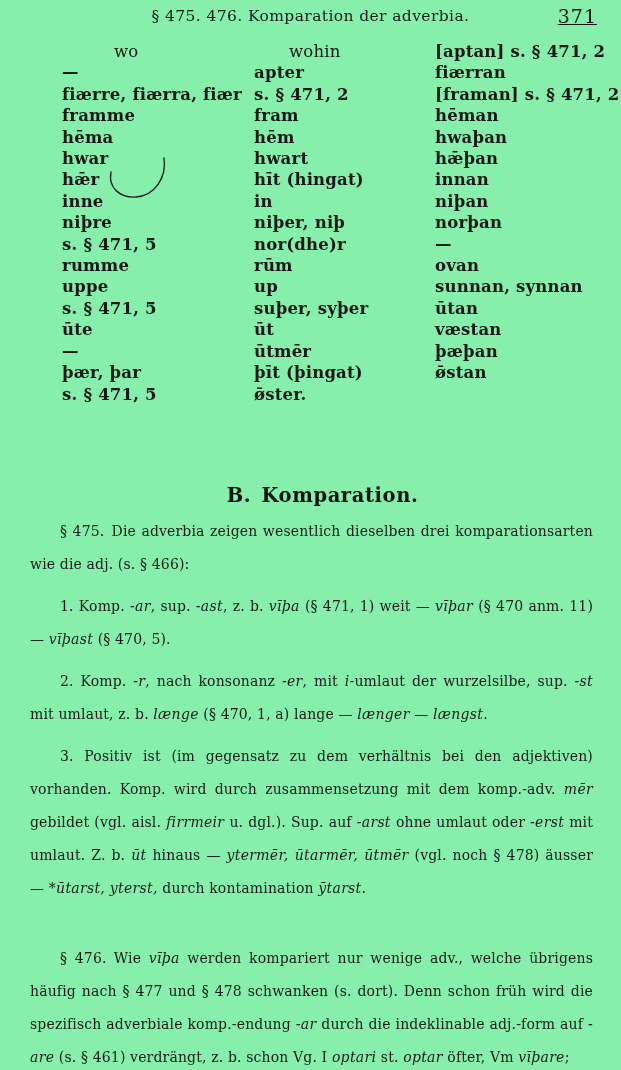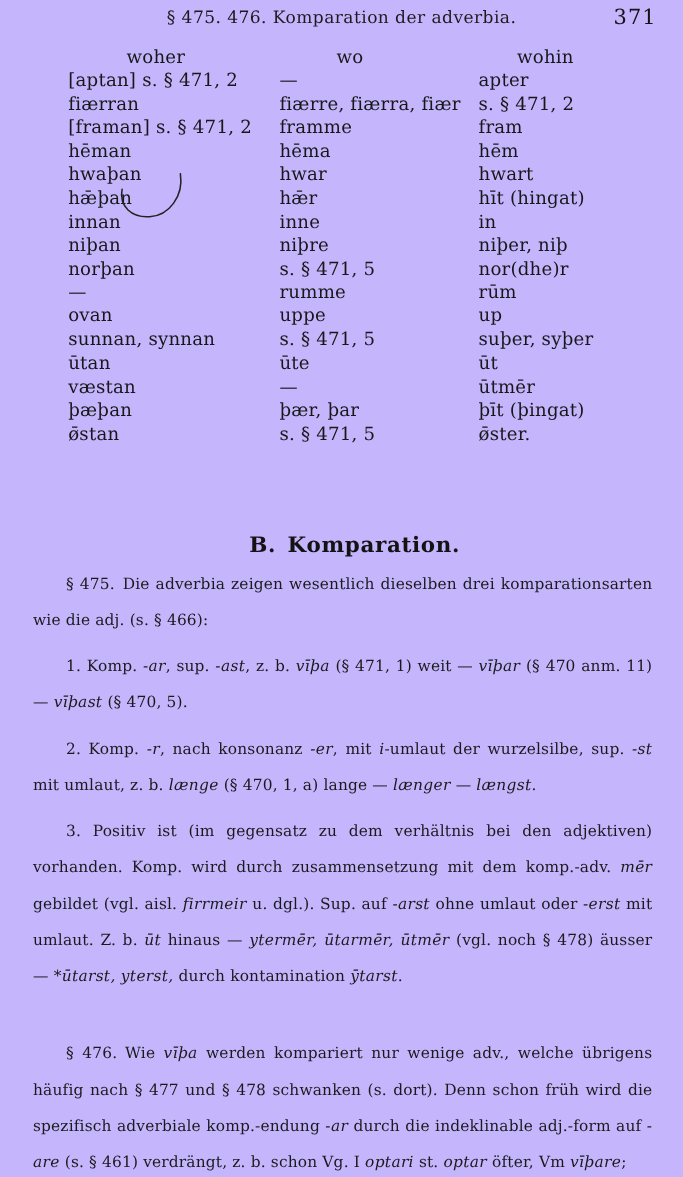--- a/index.html
+++ b/index.html
@@ -3,46 +3,46 @@
 <meta charset="utf-8">
 <style>
   html,body{margin:0;padding:0;}
   body{
     width:621px;height:1070px;
     background:#f6f6f3;
     font-family:"DejaVu Serif","Liberation Serif",serif;
     color:#161616;
     overflow:hidden;
   }
-  .page{position:relative;width:621px;height:1070px;background:#c4b5fd;}
+  .page{position:relative;width:621px;height:1070px;background:#86efac;}
 
   
   .running-header{position:absolute;top:7px;left:0;width:621px;height:24px;}
   .rh-title{
     display:block;text-align:center;
     font-size:15.5px;letter-spacing:.4px;color:#1b1b1b;
   }
   .rh-page{
     position:absolute;right:24px;top:-2px;
-    font-size:19px;letter-spacing:1px;color:#141414;
+    font-size:19px;letter-spacing:1px;color:#141414;text-decoration:underline;
   }
 
   
   .gloss-table{
     position:absolute;top:41px;left:62px;right:10px;
     display:grid;grid-template-columns:192px 181px 1fr;
     font-size:16.5px;line-height:21.4px;color:#181818;
     letter-spacing:.2px;
   }
   .trow{display:contents;}
   .th{padding-bottom:0px;}
   .h0{padding-left:53px;}
   .h1{padding-left:52px;}
   .h2{padding-left:35px;}
-  .td{white-space:nowrap;}
+  .td{white-space:nowrap;font-weight:bold;}
 
   
   .arc-mark{position:absolute;left:104px;top:156px;pointer-events:none;}
 
   
   .section-heading{
     position:absolute;top:472px;left:0;width:621px;margin:12px;
     text-align:center;font-size:19.5px;font-weight:bold;
     letter-spacing:.6px;color:#131313;
   }
@@ -62,21 +62,20 @@
 <body>
 
 <div class="page">
 
   <div class="running-header">
     <span class="rh-title">§ 475. 476.  Komparation der adverbia.</span>
     <span class="rh-page">371</span>
   </div>
 
   <div class="gloss-table">
-      <div class="th h0">woher</div>
       <div class="th h1">wo</div>
       <div class="th h2">wohin</div>
       <div class="trow"><div class="td">[aptan] s. § 471, 2</div><div class="td">—</div><div class="td">apter</div></div>
       <div class="trow"><div class="td">fiærran</div><div class="td">fiærre, fiærra, fiær</div><div class="td">s. § 471, 2</div></div>
       <div class="trow"><div class="td">[framan] s. § 471, 2</div><div class="td">framme</div><div class="td">fram</div></div>
       <div class="trow"><div class="td">hēman</div><div class="td">hēma</div><div class="td">hēm</div></div>
       <div class="trow"><div class="td">hwaþan</div><div class="td">hwar</div><div class="td">hwart</div></div>
       <div class="trow"><div class="td">hǣþan</div><div class="td">hǣr</div><div class="td">hīt (hingat)</div></div>
       <div class="trow"><div class="td">innan</div><div class="td">inne</div><div class="td">in</div></div>
       <div class="trow"><div class="td">niþan</div><div class="td">niþre</div><div class="td">niþer, niþ</div></div>

